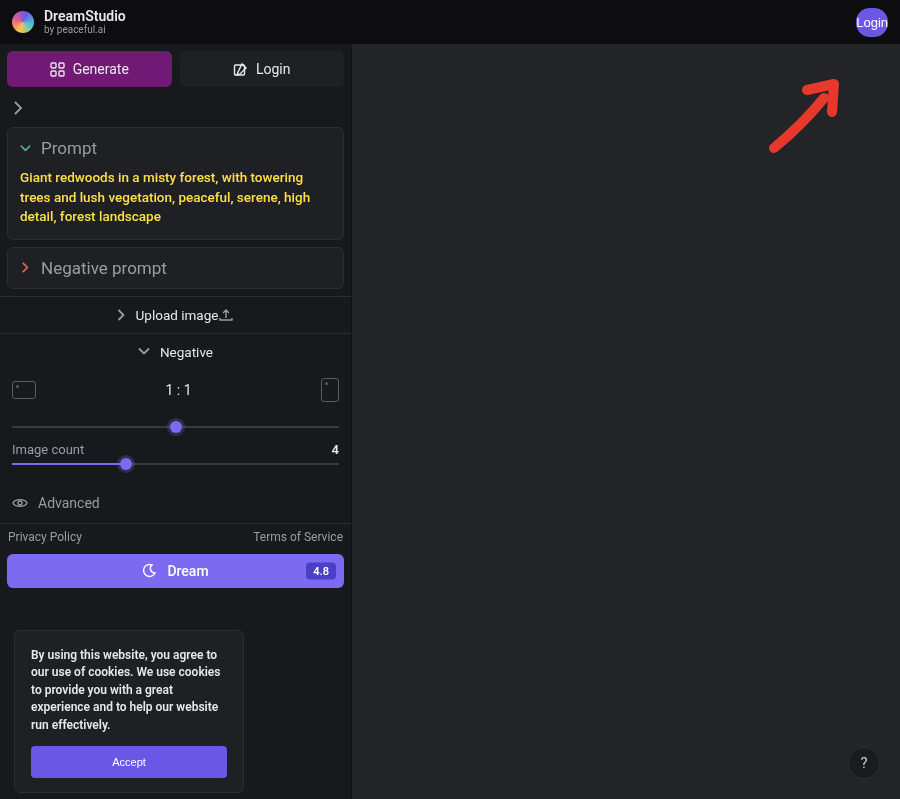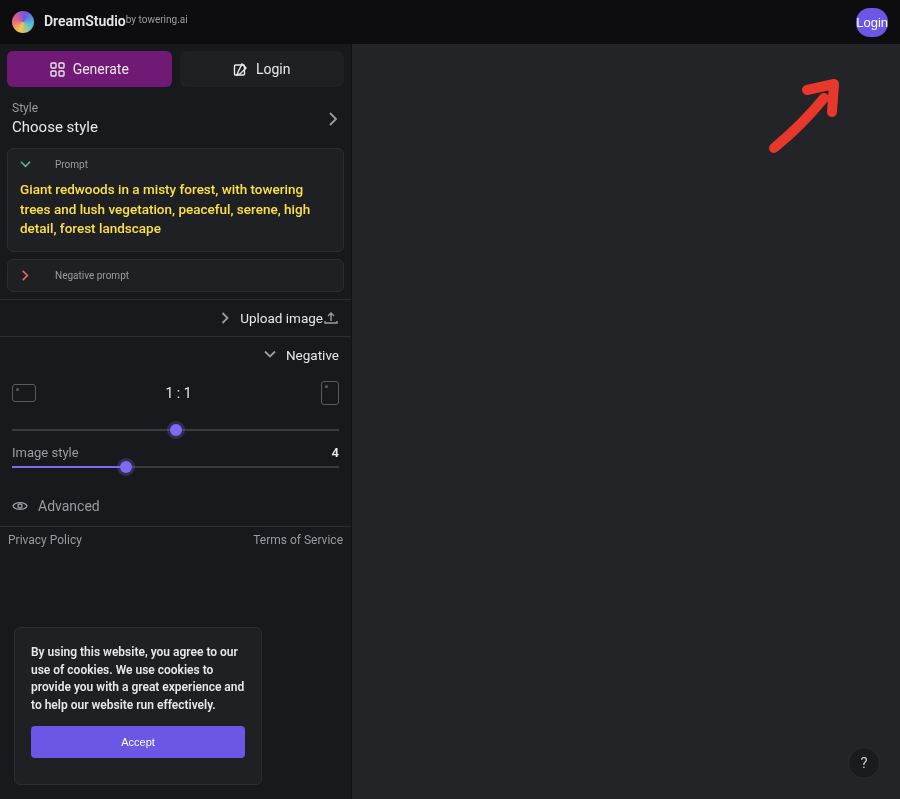--- a/index.html
+++ b/index.html
@@ -13,74 +13,74 @@
     --accent:#7c6bf0;
     --accent2:#6a57e6;
     --badge:#4b3fc7;
   }
   *{box-sizing:border-box;}
   html,body{margin:0;padding:0;width:900px;height:799px;background:var(--panel);color:var(--text);font-family:-apple-system,BlinkMacSystemFont,"Segoe UI",Roboto,sans-serif;font-size:14px;overflow:hidden;}
   .app{display:flex;flex-direction:column;width:900px;height:799px;}
   .topbar{display:flex;align-items:center;justify-content:space-between;height:44px;background:var(--bg);padding:0 12px;}
   .brand{display:flex;align-items:center;gap:10px;}
   .logo{width:22px;height:22px;border-radius:50%;background:conic-gradient(from 200deg,#f6c64a,#e85a8a,#6a57e6,#4ec5d6,#f6c64a);}
-  .brand-text{display:flex;line-height:1.1;}
+  .brand-text{display:flex;flex-direction:column;line-height:1.1;}
   .brand-title{font-weight:600;font-size:14px;}
   .brand-sub{font-size:10px;color:var(--text-dim);}
   .login-btn{background:var(--accent2);color:#fff;border:none;border-radius:14px;padding:7px 0;font-size:13px;font-weight:500;cursor:pointer;}
   .body{display:flex;flex:1;min-height:0;}
   .sidebar{width:352px;display:flex;flex-direction:column;background:var(--panel);border-right:1px solid rgba(0,0,0,.3);position:relative;}
   .canvas{flex:1;background:#232428;position:relative;}
   .tabs{display:flex;gap:8px;padding:7px 7px 0 7px;}
   .tab{flex:1;display:flex;align-items:center;justify-content:center;gap:8px;height:36px;border-radius:6px;background:var(--panel2);cursor:pointer;font-size:14px;}
   .tab.active{background:#701a75;}
   .style-row{display:flex;align-items:center;justify-content:space-between;padding:10px 12px 12px 12px;cursor:pointer;}
   .style-label{font-size:12px;color:var(--text-dim);margin-bottom:3px;}
   .style-value{font-size:15px;}
   .section-box{margin:0 7px 7px 7px;border:1px solid var(--border);border-radius:6px;background:var(--panel2);}
-  .section-header{display:flex;align-items:center;gap:24px;padding:10px 12px;font-size:10px;color:var(--text-dim);cursor:pointer;}
+  .section-header{display:flex;align-items:center;gap:10px;padding:10px 12px;font-size:17px;color:var(--text-dim);cursor:pointer;}
   .prompt-text{padding:0 12px 12px 12px;font-size:13.5px;line-height:1.45;color:#fde047;font-weight:500;}
-  .row{display:flex;align-items:center;justify-content:flex-end;padding:10px 12px;cursor:pointer;font-size:13.5px;}
+  .row{display:flex;align-items:center;justify-content:center;padding:10px 12px;cursor:pointer;font-size:13.5px;}
   .row-left{display:flex;align-items:center;gap:10px;}
   .divider-top{border-top:1px solid var(--border);}
   .slider-area{padding:8px 12px 4px 12px;}
   .ratio-row{display:flex;align-items:center;justify-content:space-between;margin-bottom:24px;}
   .ratio-icon{width:24px;height:18px;border:1.5px solid #5a5b60;border-radius:3px;position:relative;}
   .ratio-icon.portrait{width:18px;height:24px;}
   .ratio-icon::before{content:"";position:absolute;top:3px;left:3px;width:3px;height:3px;border-radius:50%;background:#5a5b60;}
   .ratio-label{font-size:14px;}
   .track{height:2px;background:#3a3b40;position:relative;margin:6px 0 14px 0;}
   .track.accent{background:var(--accent);}
   .thumb{position:absolute;top:50%;width:12px;height:12px;border-radius:50%;background:var(--accent);transform:translate(-50%,-50%);box-shadow:0 0 0 3px rgba(124,107,240,.25);}
   .count-row{display:flex;justify-content:space-between;font-size:13px;margin-bottom:6px;}
   .count-label{color:var(--text-dim);}
   .count-val{font-weight:600;}
   .advanced-row{display:flex;align-items:center;gap:10px;padding:12px;color:var(--text-dim);cursor:pointer;}
   .footer-links{display:flex;justify-content:space-between;padding:6px 8px;font-size:12px;color:var(--text-dim);border-top:1px solid var(--border);text-align:right;}
   .footer-links span{cursor:pointer;}
   .dream-btn{margin:4px 7px 10px 7px;height:34px;border-radius:6px;background:var(--accent);display:flex;align-items:center;justify-content:center;gap:10px;color:#fff;font-size:14px;font-weight:500;cursor:pointer;position:relative;}
   .dream-badge{position:absolute;right:8px;top:50%;transform:translateY(-50%);background:var(--badge);border-radius:4px;padding:2px 7px;font-size:11px;font-weight:600;}
-  .cookie{position:absolute;left:14px;bottom:14px;width:248px;background:var(--panel2);border:1px solid var(--border);border-radius:6px;padding:16px 16px 26px 16px;font-size:12px;line-height:1.45;}
+  .cookie{position:absolute;left:14px;bottom:6px;width:230px;background:var(--panel2);border:1px solid var(--border);border-radius:6px;padding:16px 16px 14px 16px;font-size:12px;line-height:1.45;}
   .cookie-text{font-weight:600;margin-bottom:12px;}
   .cookie-btn{width:100%;height:32px;border:none;border-radius:4px;background:var(--accent2);color:#fff;font-size:11px;cursor:pointer;}
   .help-btn{position:absolute;right:20px;bottom:20px;width:32px;height:32px;border-radius:50%;background:#1a1b1e;border:1px solid var(--border);display:flex;align-items:center;justify-content:center;color:#c8c9cd;font-size:15px;cursor:pointer;}
   .arrow{position:absolute;top:26px;right:48px;pointer-events:none;}
   svg{display:block;}
   .chev{color:var(--text-dim);}
 </style>
 </head>
 <body>
 
 <div class="app">
   <div class="topbar">
     <div class="brand">
       <div class="logo"></div>
       <div class="brand-text">
         <div class="brand-title">DreamStudio</div>
-        <div class="brand-sub">by towering.ai</div>
+        <div class="brand-sub">by peaceful.ai</div>
       </div>
     </div>
     <button class="login-btn">Login</button>
   </div>
 
   <div class="body">
     <div class="sidebar">
 
       <div class="tabs">
         <div class="tab active">
@@ -99,24 +99,20 @@
             <svg width="15" height="15" viewBox="0 0 15 15" fill="none" stroke="currentColor" stroke-width="1.4">
                 <rect x="1.5" y="3" width="10" height="10" rx="1"></rect>
                 <path d="M9 2 L13 6 L7 12 L4 13 L5 10 Z"></path>
               </svg>
           </span>
           <span>Login</span>
         </div>
       </div>
 
       <div class="style-row divider-top" style="border-top:none;margin-top:4px;">
-        <div>
-          <div class="style-label">Style</div>
-          <div class="style-value">Choose style</div>
-        </div>
         <span class="chev">
           <svg width="12" height="14" viewBox="0 0 8 14" fill="none" stroke="currentColor" stroke-width="1.8">
               <path d="M1 1 L7 7 L1 13"></path>
             </svg>
         </span>
       </div>
 
       <div class="section-box">
         <div class="section-header">
           <span style="color:#5bb59a;">
@@ -171,21 +167,21 @@
         <div class="ratio-row">
           <div class="ratio-icon"></div>
           <div class="ratio-label">1 : 1</div>
           <div class="ratio-icon portrait"></div>
         </div>
         <div class="track">
           <div class="thumb" style="left:50%;"></div>
         </div>
 
         <div class="count-row">
-          <span class="count-label">Image style</span>
+          <span class="count-label">Image count</span>
           <span class="count-val">4</span>
         </div>
         <div class="track accent" style="background:linear-gradient(to right,var(--accent) 0%,var(--accent) 35%,#3a3b40 35%,#3a3b40 100%);">
           <div class="thumb" style="left:35%;"></div>
         </div>
       </div>
 
       <div class="advanced-row">
         <span>
           <svg width="16" height="12" viewBox="0 0 16 12" fill="none" stroke="currentColor" stroke-width="1.3">
@@ -194,20 +190,29 @@
             </svg>
         </span>
         <span>Advanced</span>
       </div>
 
       <div class="footer-links">
         <span>Privacy Policy</span>
         <span>Terms of Service</span>
       </div>
 
+      <div class="dream-btn">
+        <span>
+          <svg width="15" height="15" viewBox="0 0 15 15" fill="none" stroke="currentColor" stroke-width="1.4">
+              <path d="M10 2 A6 6 0 1 0 13 10 A4.5 4.5 0 0 1 10 2 Z"></path>
+            </svg>
+        </span>
+        <span>Dream</span>
+        <span class="dream-badge">4.8</span>
+      </div>
 
       <div class="cookie">
         <div class="cookie-text">By using this website, you agree to our use of cookies. We use cookies to provide you with a great experience and to help our website run effectively.</div>
         <button class="cookie-btn">Accept</button>
       </div>
 
     </div>
 
     <div class="canvas">
       <svg class="arrow" width="90" height="90" viewBox="0 0 90 90">

